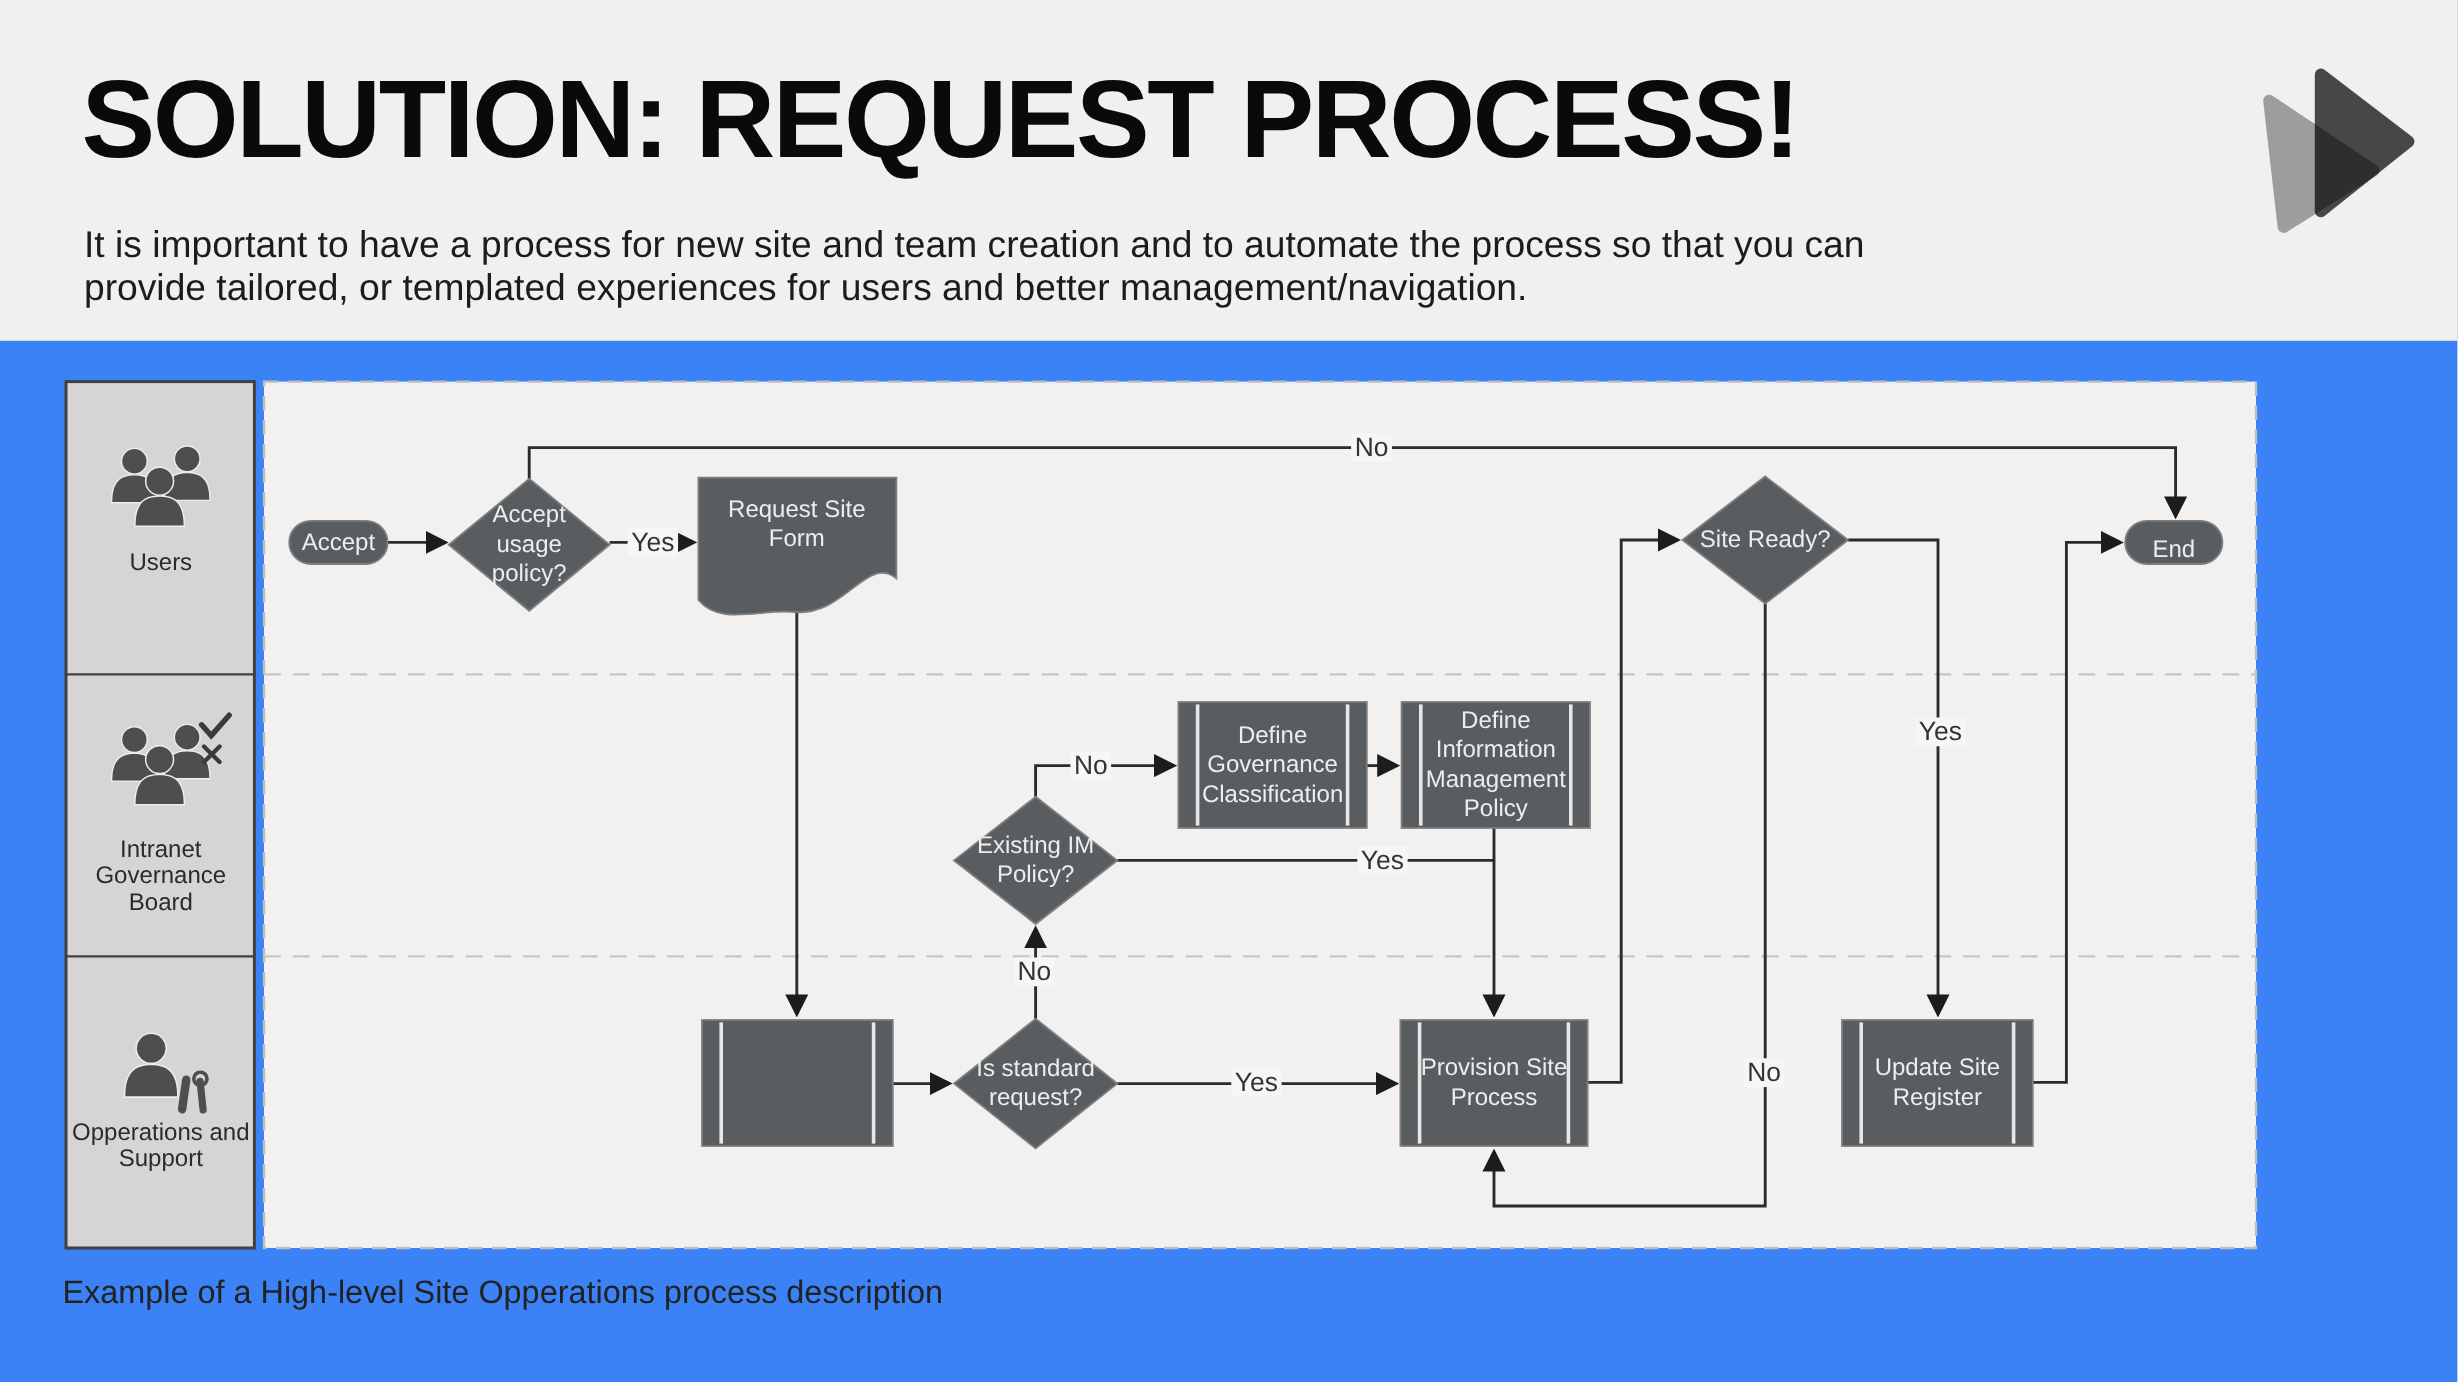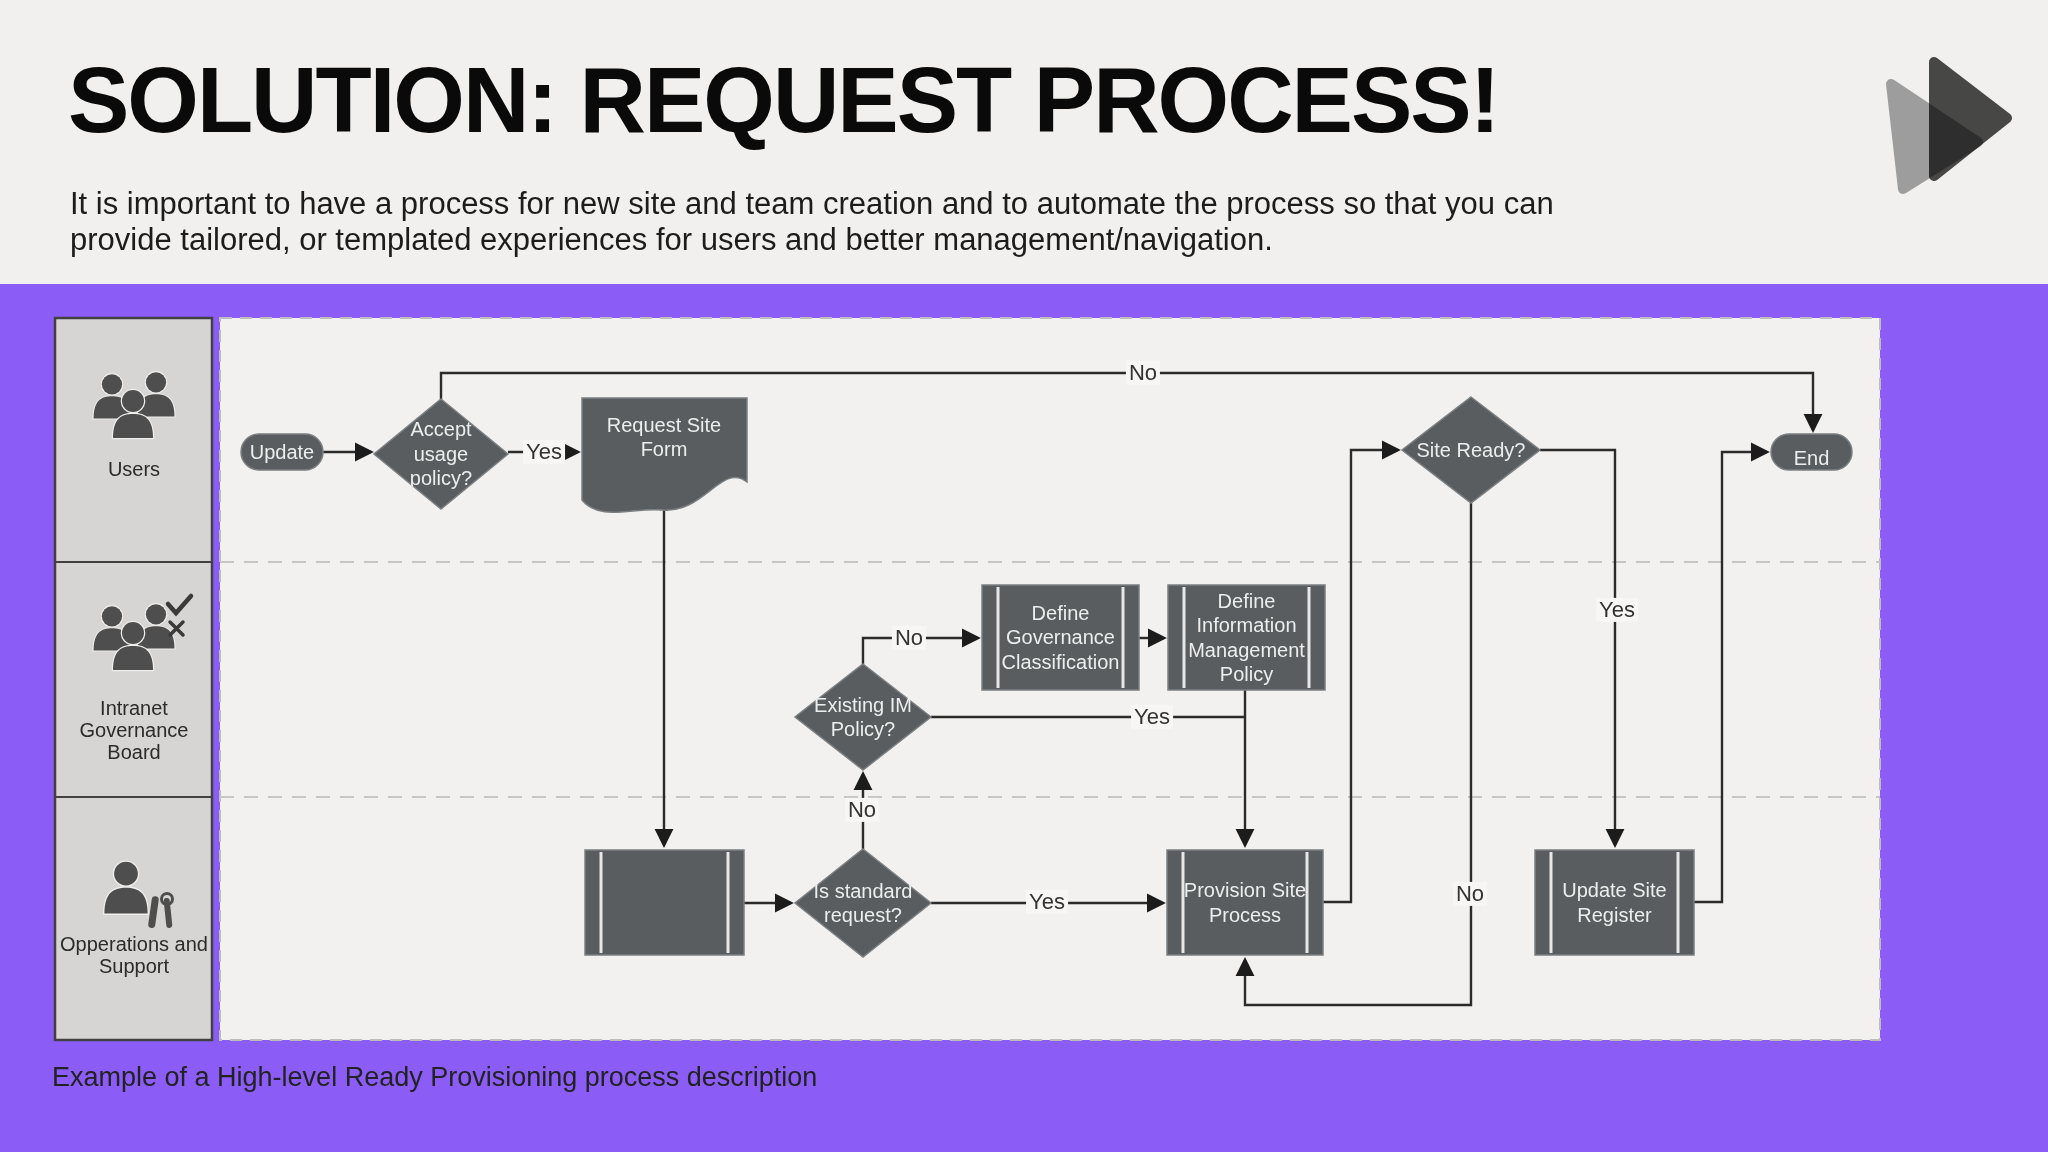--- a/index.html
+++ b/index.html
@@ -1,16 +1,16 @@
 <!DOCTYPE html>
 <html><head>
 <meta charset="utf-8">
 <style>
   html,body{margin:0;padding:0;background:#ffffff;}
-  .slide{position:relative;width:2048px;height:1152px;background:#8b5cf6;overflow:hidden;
+  .slide{position:relative;width:2048px;height:1152px;background:#3b82f6;overflow:hidden;
          font-family:"Liberation Sans", sans-serif;}
   .header-band{position:absolute;left:0;top:0;width:2048px;height:284px;background:#f1f0ee;}
   .page-title{position:absolute;left:68px;top:48px;font-size:92px;font-weight:800;
               letter-spacing:-2px;color:#0a0a0a;white-space:nowrap;}
   .subtitle{position:absolute;left:70px;top:186px;font-size:31px;line-height:36px;color:#1c1c1c;}
   .caption{position:absolute;left:52px;top:1062px;font-size:27px;color:#222222;}
   svg.layer{position:absolute;left:0;top:0;}
   .node-label{position:absolute;display:flex;align-items:center;justify-content:center;
               text-align:center;color:#eceeee;font-size:20px;line-height:1.22;}
   .lane-label{position:absolute;text-align:center;color:#2b2b2b;font-size:20px;line-height:22px;}
@@ -131,36 +131,36 @@
         <line x1="1678" y1="852" x2="1678" y2="953" stroke="#e8e7e6" stroke-width="3"></line>
       </g>
       <rect x="1771" y="434" width="81" height="36" rx="18" fill="#595d5f"></rect>
     </g>
   </svg>
 
   <div class="lane-label" style="left:62px;top:458px;width:144px;">Users</div>
   <div class="lane-label" style="left:72px;top:697px;width:124px;">Intranet Governance Board</div>
   <div class="lane-label" style="left:44px;top:933px;width:180px;">Opperations and Support</div>
 
-  <div class="node-label" style="left:241px;top:434px;width:82px;height:36px;">Update</div>
+  <div class="node-label" style="left:241px;top:434px;width:82px;height:36px;">Accept</div>
   <div class="node-label" style="left:381px;top:410px;width:120px;height:88px;">Accept usage policy?</div>
   <div class="node-label" style="left:588px;top:404px;width:152px;height:66px;">Request Site Form</div>
   <div class="node-label" style="left:994px;top:593px;width:133px;height:89px;">Define Governance Classification</div>
   <div class="node-label" style="left:1180px;top:589px;width:133px;height:97px;">Define Information Management Policy</div>
   <div class="node-label" style="left:799px;top:677px;width:128px;height:80px;">Existing IM Policy?</div>
   <div class="node-label" style="left:799px;top:863px;width:128px;height:80px;">Is standard request?</div>
   <div class="node-label" style="left:1179px;top:858px;width:132px;height:89px;">Provision Site Process</div>
   <div class="node-label" style="left:1404px;top:436px;width:134px;height:28px;">Site Ready?</div>
   <div class="node-label" style="left:1547px;top:858px;width:135px;height:89px;">Update Site Register</div>
   <div class="node-label" style="left:1771px;top:434px;width:81px;height:48px;">End</div>
 
   <span class="edge-label" style="left:544px;top:452px;">Yes</span>
   <span class="edge-label" style="left:1143px;top:373px;">No</span>
   <span class="edge-label" style="left:909px;top:638px;">No</span>
   <span class="edge-label" style="left:1152px;top:717px;">Yes</span>
   <span class="edge-label" style="left:862px;top:810px;">No</span>
   <span class="edge-label" style="left:1047px;top:902px;">Yes</span>
   <span class="edge-label" style="left:1617px;top:610px;">Yes</span>
   <span class="edge-label" style="left:1470px;top:894px;">No</span>
 
-  <div class="caption">Example of a High-level Ready Provisioning process description</div>
+  <div class="caption">Example of a High-level Site Opperations process description</div>
 
 </div>
 
 </body></html>

